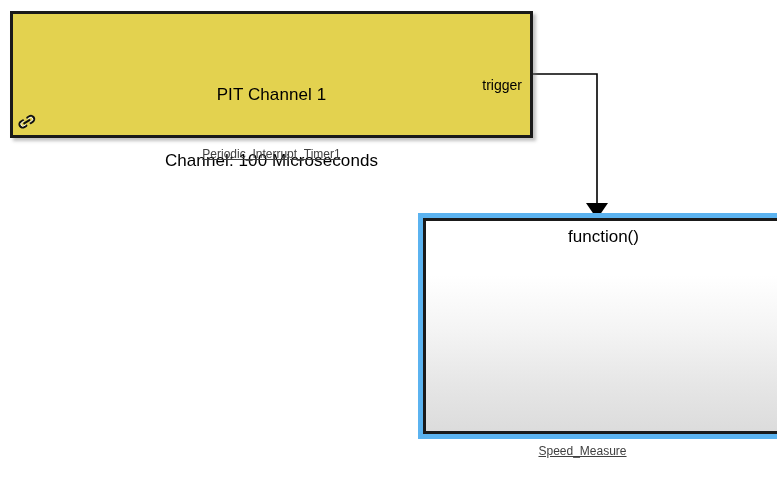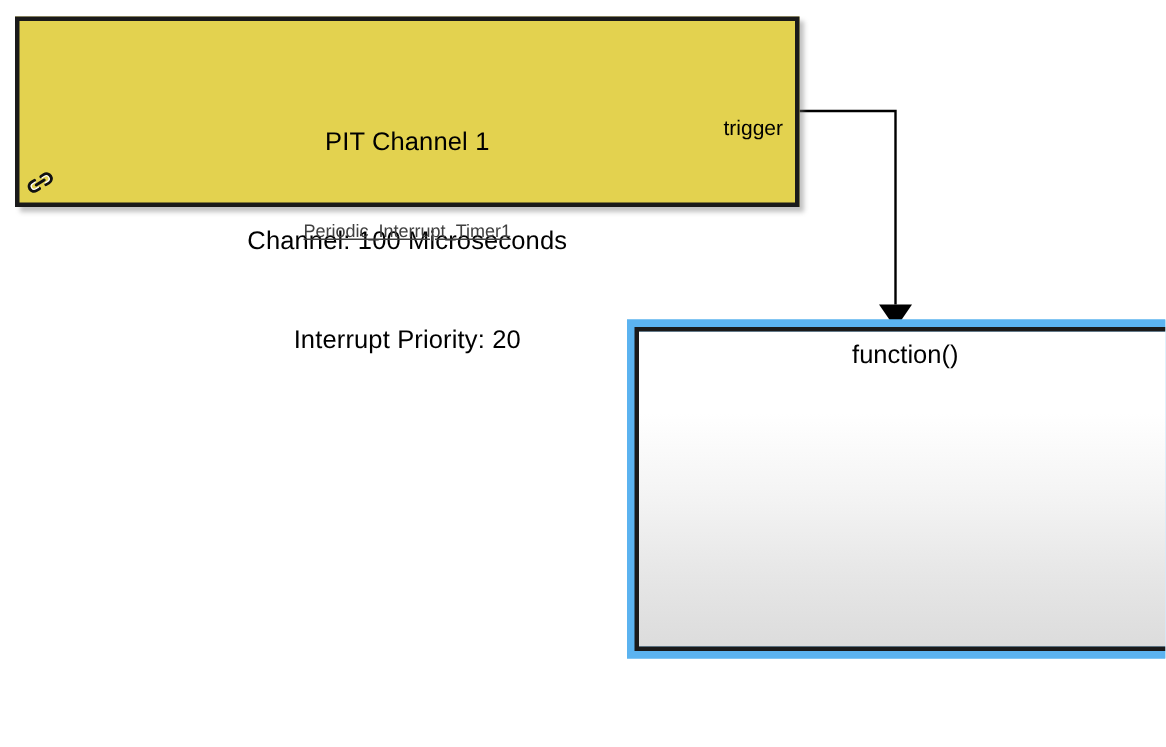--- a/index.html
+++ b/index.html
@@ -134,21 +134,20 @@
   <svg class="signal-line" viewBox="0 0 777 498" width="777" height="498" xmlns="http://www.w3.org/2000/svg">
     <polyline points="533,74 597,74 597,203" fill="none" stroke="#000000" stroke-width="1.6"></polyline>
     <polygon points="586,203 608,203 597,219" fill="#000000"></polygon>
   </svg>
 
   <div class="pit-block">
 
     <div class="pit-text">
       <span class="line">PIT Channel 1</span>
       <span class="line">Channel: 100 Microseconds</span>
-      <span class="line">Interrupt Priority: 20</span>
     </div>
 
     <div class="port-label-trigger">trigger</div>
 
     <svg class="link-badge" viewBox="0 0 24 24" xmlns="http://www.w3.org/2000/svg">
       <g transform="rotate(-32 12 12)" fill="none" stroke="#111111" stroke-width="2.4" stroke-linecap="round">
         <path d="M9.2 8.2 H6.6 a3.4 3.4 0 0 0 0 6.8 H9.2"></path>
         <path d="M14.8 8.2 H17.4 a3.4 3.4 0 0 1 0 6.8 H14.8"></path>
         <path d="M8.6 11.6 H15.4" stroke-width="2.2"></path>
       </g>
@@ -160,14 +159,15 @@
   </div>
 
   <div class="block-caption" id="pit-caption">Periodic_Interrupt_Timer1</div>
 
   <div class="subsystem-block">
     <div class="subsystem-inner">
       <div class="subsystem-fcn-label">function()</div>
     </div>
   </div>
 
+  <div class="block-caption" id="speed-caption">Speed_Measure</div>
 
 </div>
 
 </body></html>

